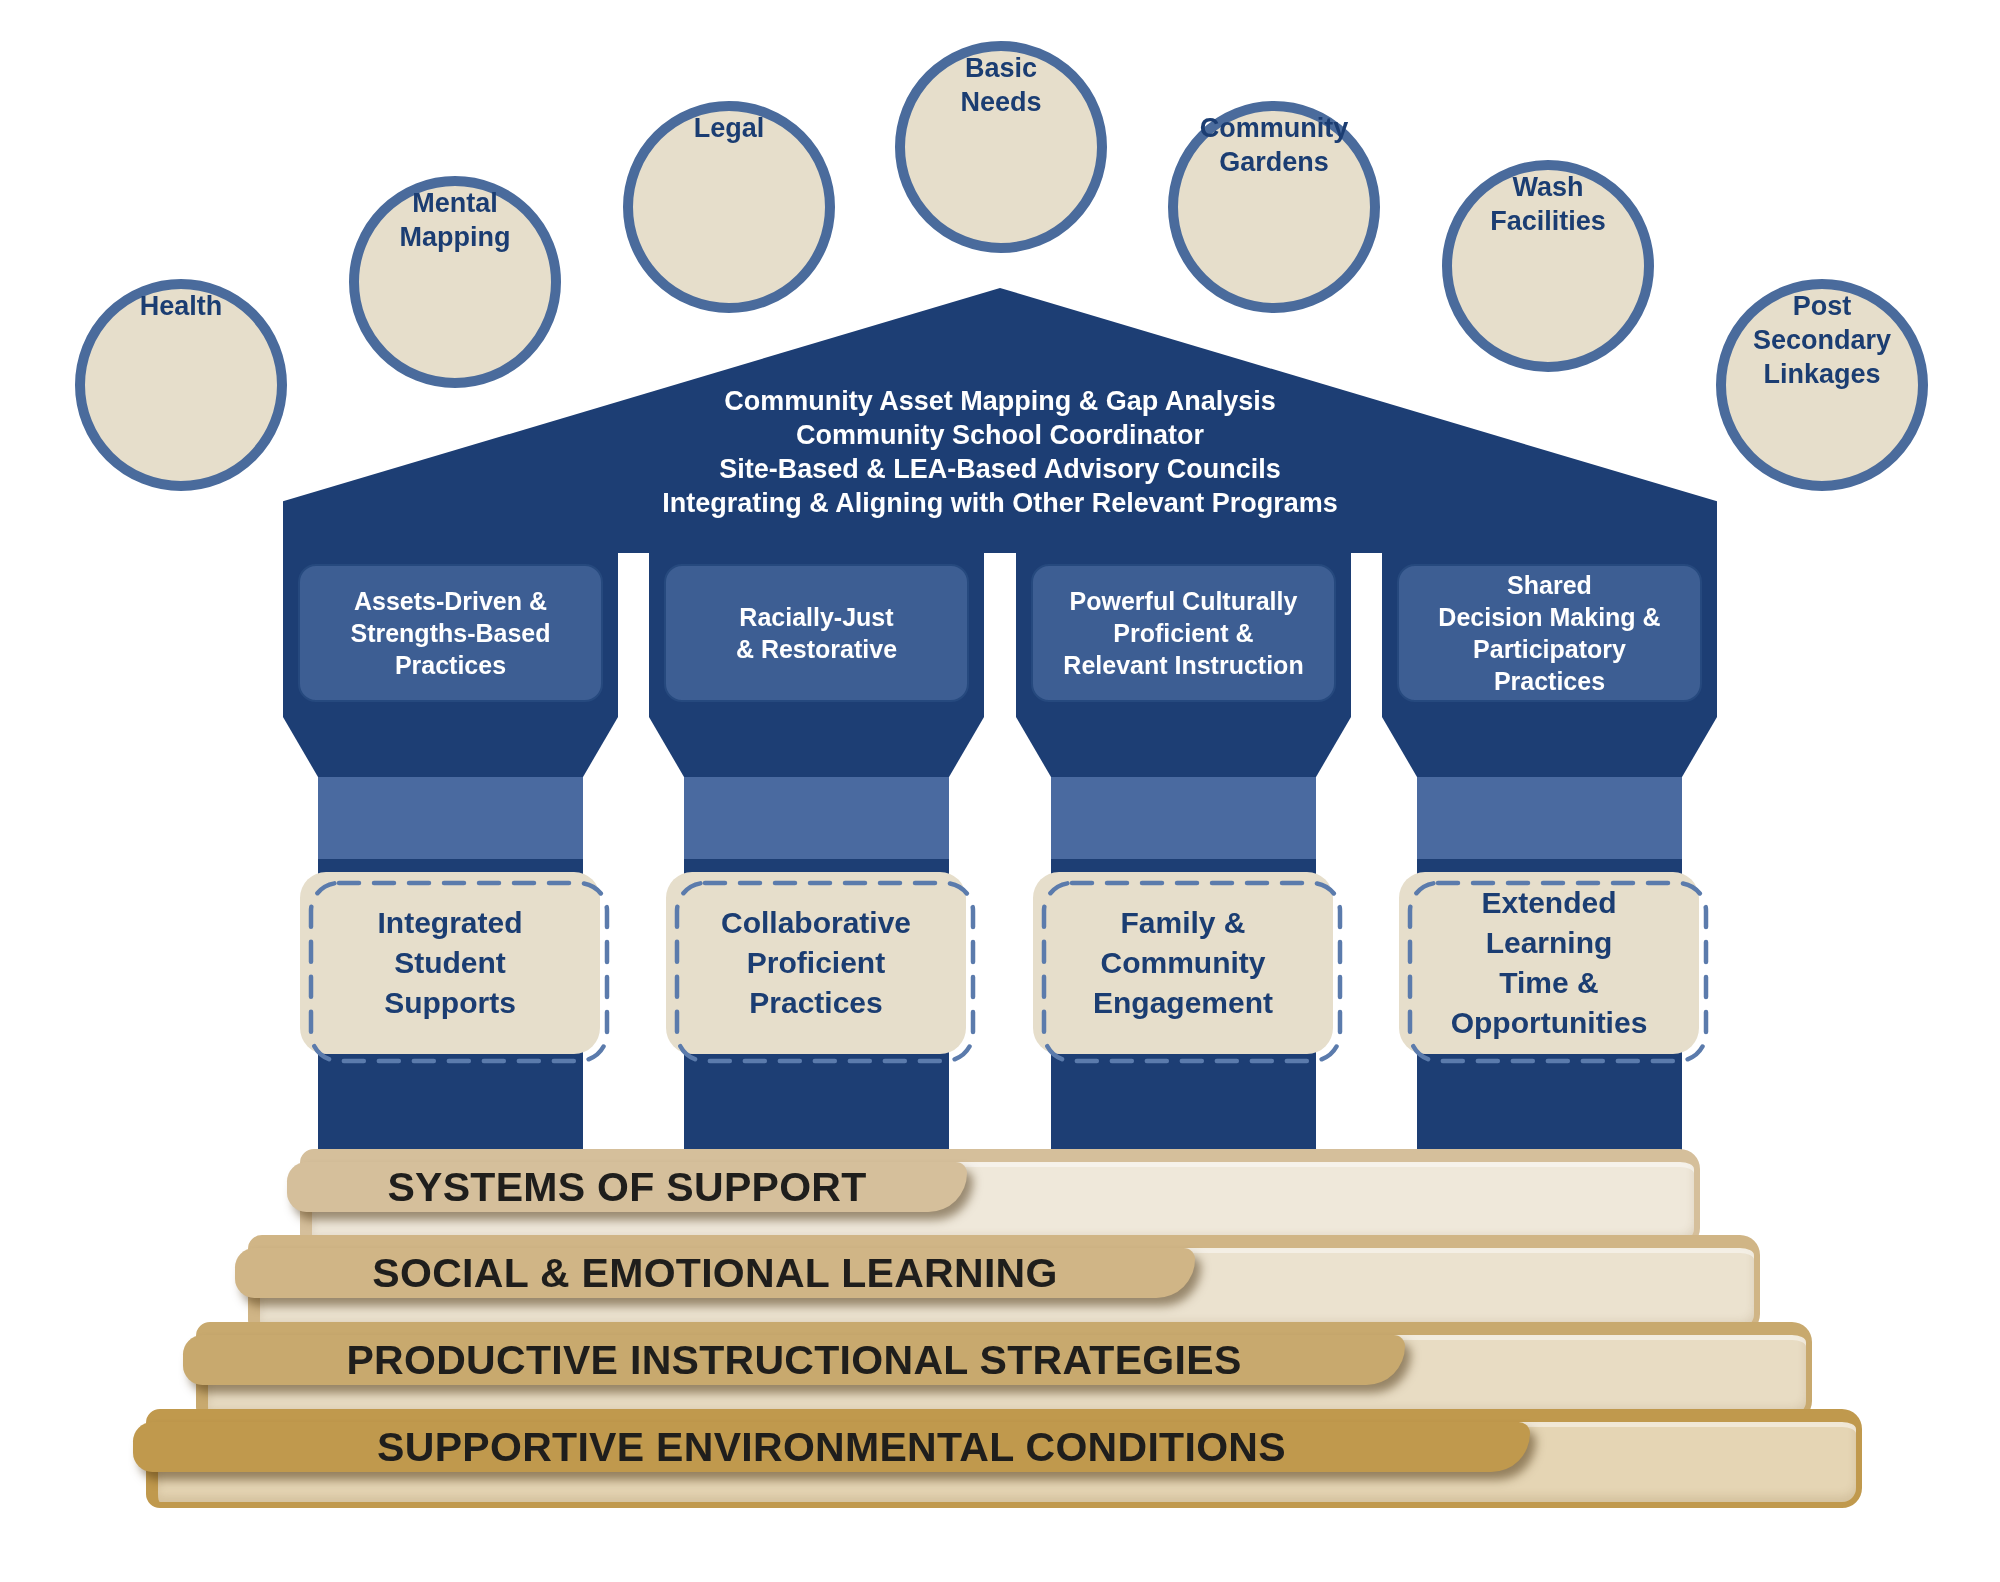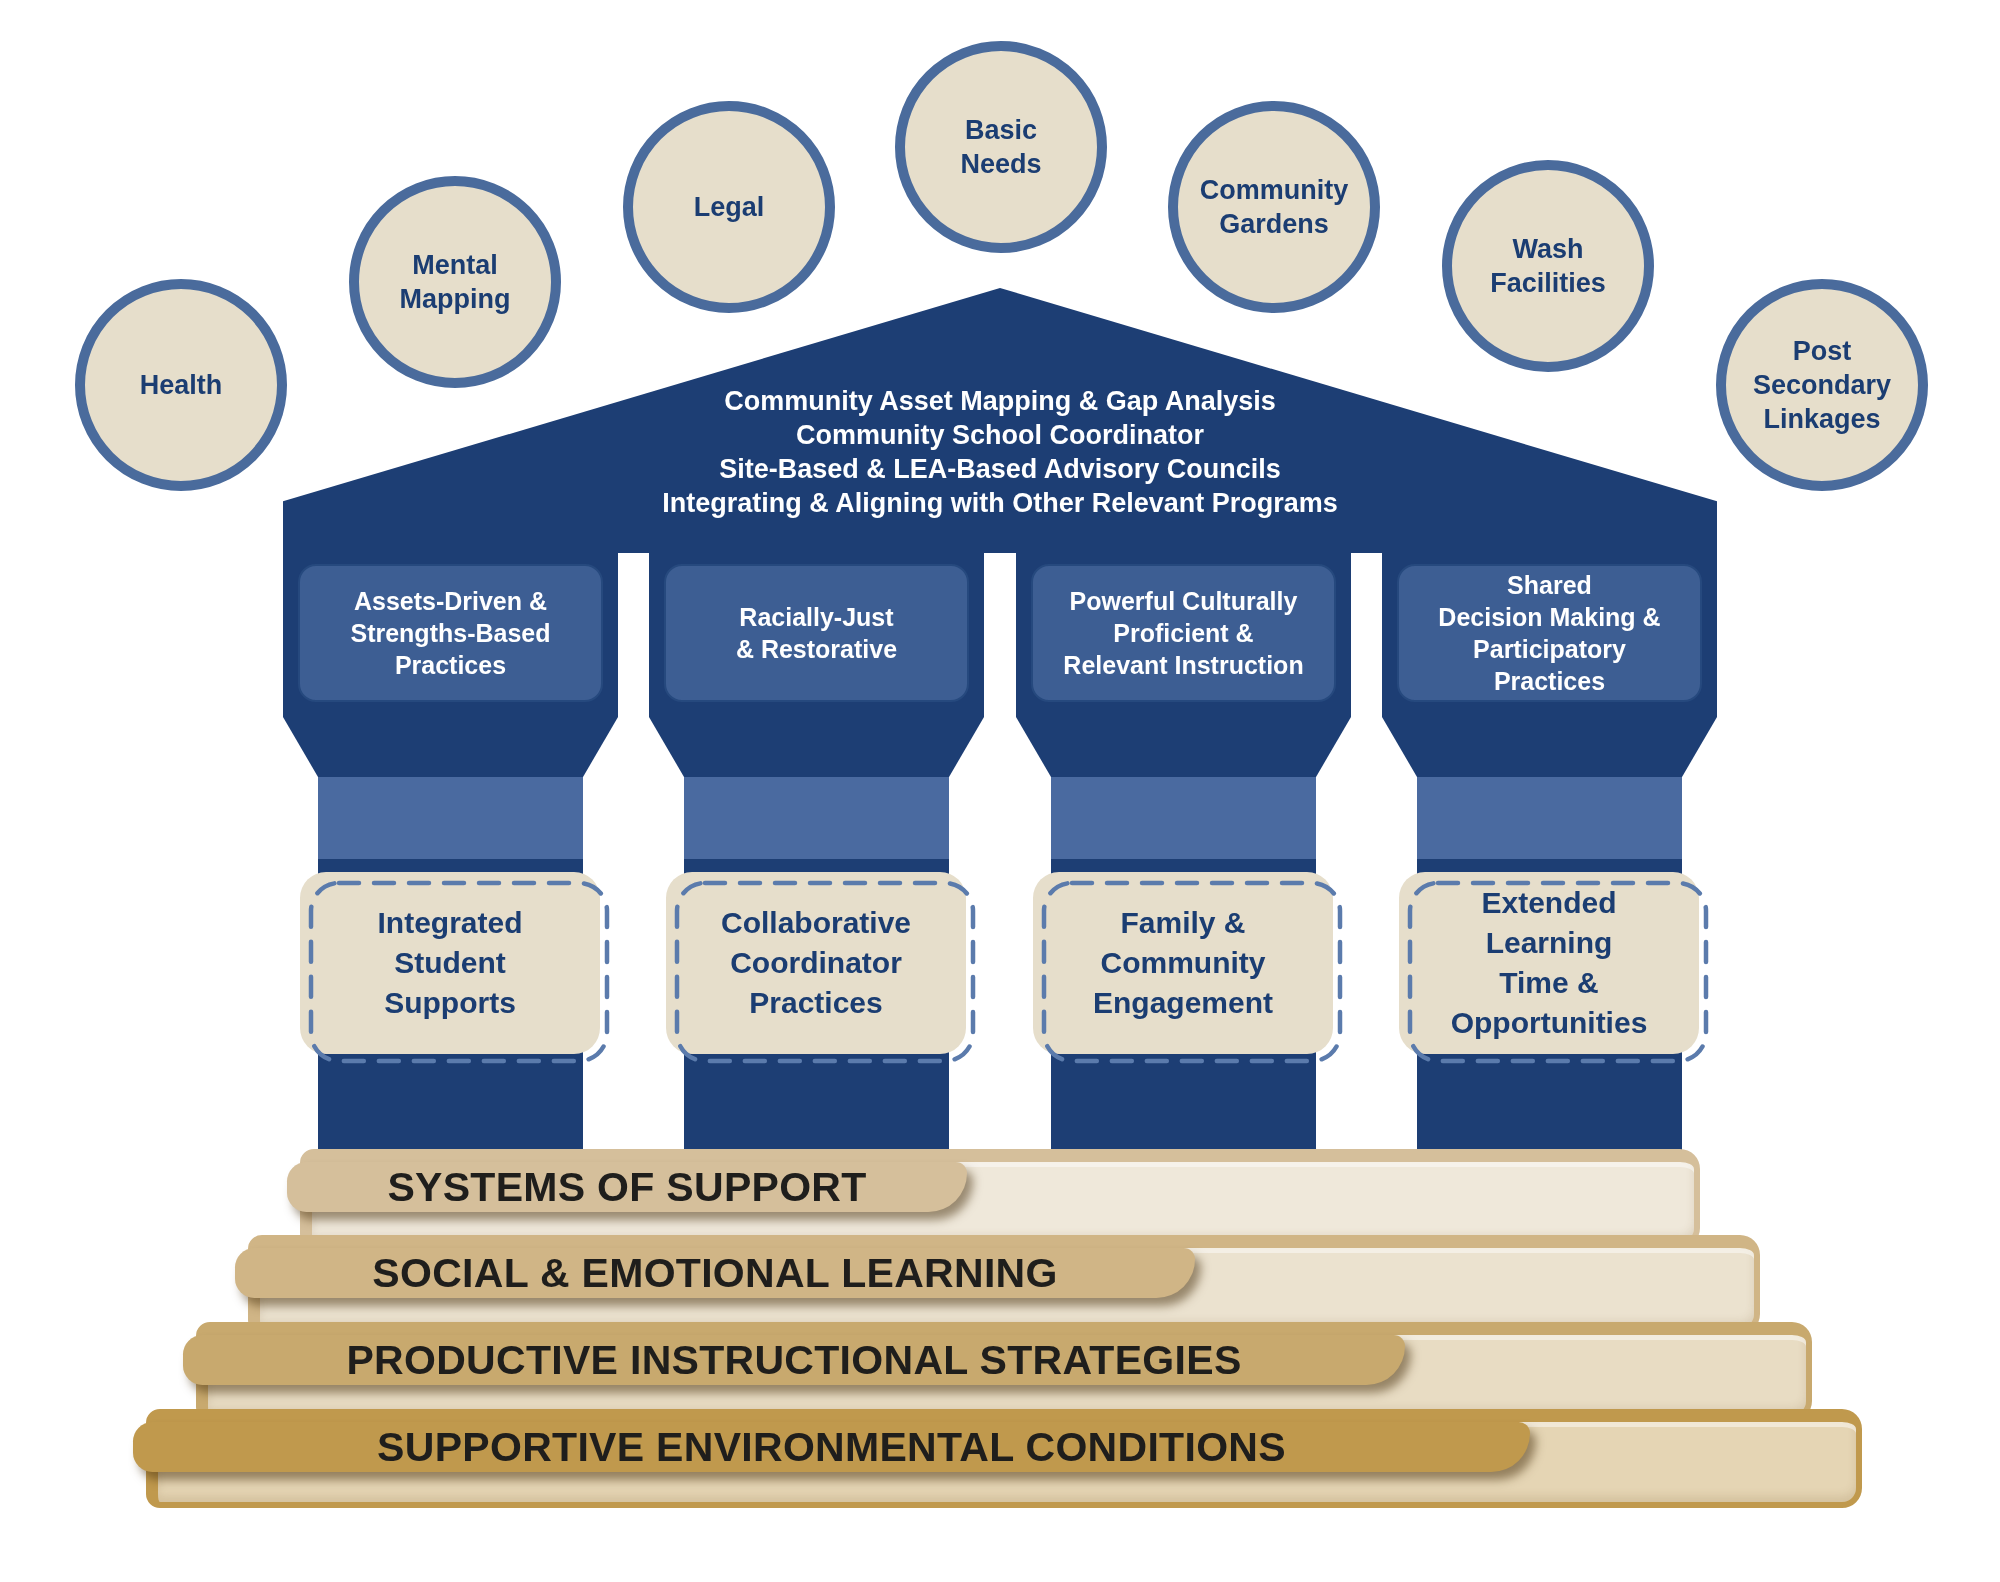--- a/index.html
+++ b/index.html
@@ -6,21 +6,21 @@
   .stage{
     position:relative;width:2000px;height:1582px;overflow:hidden;background:#ffffff;
     font-family:"Liberation Sans",sans-serif;font-weight:700;
   }
   .label{white-space:pre-line;}
 
   
   .circle{
     position:absolute;box-sizing:border-box;width:212px;height:212px;border-radius:50%;
     background:var(--beige);border:10px solid var(--circleBorder);
-    display:flex;align-items:center;justify-content:center;text-align:center;
+    display:flex;align-items:flex-start;justify-content:center;text-align:center;
     color:var(--textNavy);font-size:27px;line-height:34px;
   }
 
   
   .roof{
     position:absolute;left:283px;top:288px;width:1434px;height:265px;background:var(--navy);
     clip-path:polygon(50% 0%,100% 80.5%,100% 100%,0% 100%,0% 80.5%);
   }
   .roof-lines{position:absolute;left:0;right:0;top:96px;text-align:center;color:#fff;}
   .roof-line{font-size:27px;line-height:34px;}
@@ -139,21 +139,21 @@
       <div class="capital-panel">
         <span class="label">Racially-Just
 &amp; Restorative</span>
       </div>
     </div>
     <div class="taper"></div>
     <div class="band"></div>
     <div class="shaft"></div>
     <div class="plaque">
       <span class="label">Collaborative
-Coordinator
+Proficient
 Practices</span>
     </div>
     <svg class="plaque-dash">
         <rect x="2" y="2" width="296" height="178" rx="28"></rect>
       </svg>
   </div>
 
   <div class="pillar" style="left:1016px">
     <div class="capital">
       <div class="capital-panel">

